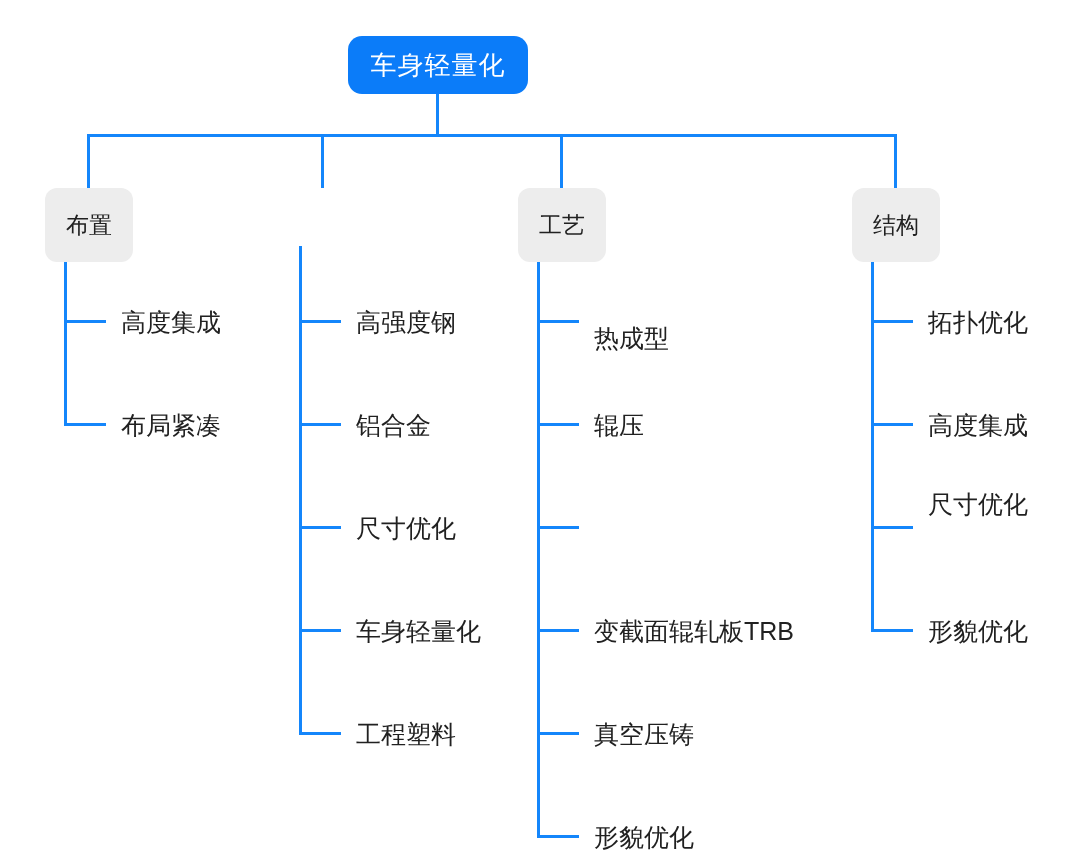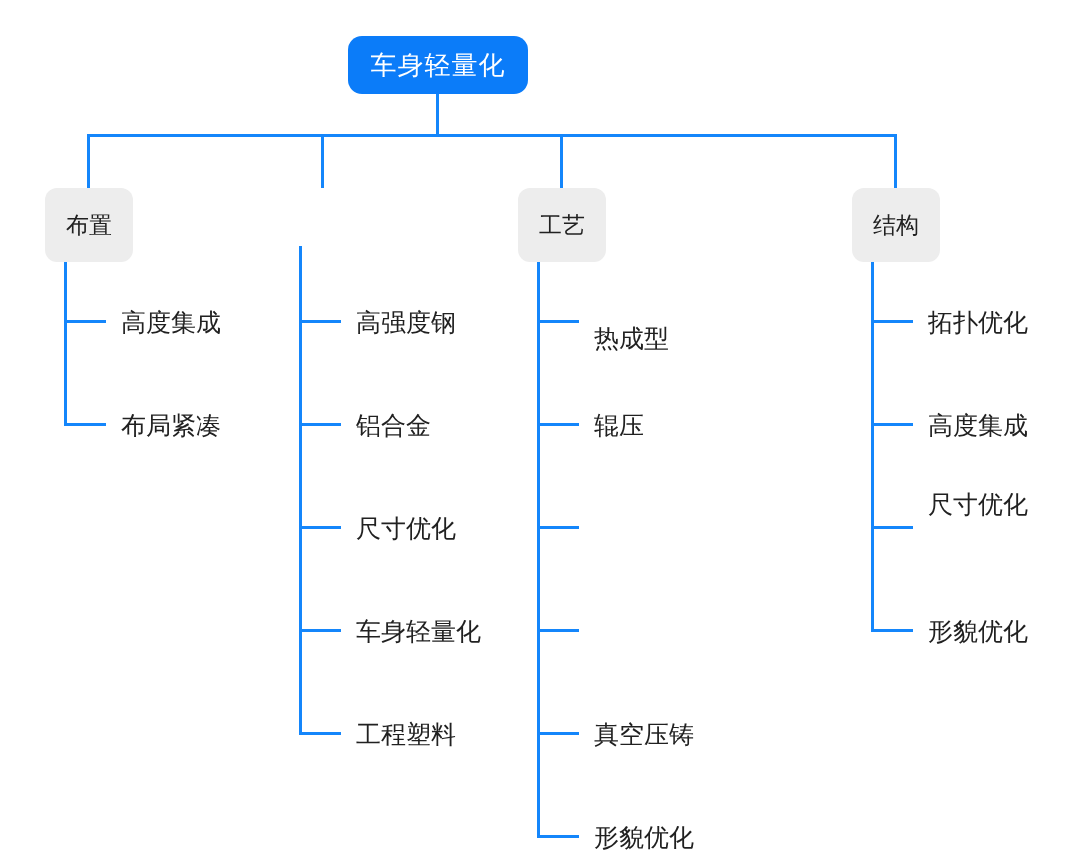--- a/index.html
+++ b/index.html
@@ -78,20 +78,21 @@
   <div class="child" style="left:121px;top:409px">布局紧凑</div>
 
   <div class="child" style="left:356px;top:306px">高强度钢</div>
   <div class="child" style="left:356px;top:409px">铝合金</div>
   <div class="child" style="left:356px;top:512px">尺寸优化</div>
   <div class="child" style="left:356px;top:615px">车身轻量化</div>
   <div class="child" style="left:356px;top:718px">工程塑料</div>
 
   <div class="child" style="left:594px;top:322px">热成型</div>
   <div class="child" style="left:594px;top:409px">辊压</div>
+  <div class="child" style="left:594px;top:615px">变截面辊轧板TRB</div>
   <div class="child" style="left:594px;top:718px">真空压铸</div>
   <div class="child" style="left:594px;top:821px">形貌优化</div>
 
   <div class="child" style="left:928px;top:306px">拓扑优化</div>
   <div class="child" style="left:928px;top:409px">高度集成</div>
   <div class="child" style="left:928px;top:488px">尺寸优化</div>
   <div class="child" style="left:928px;top:615px">形貌优化</div>
 
 </div>
 

